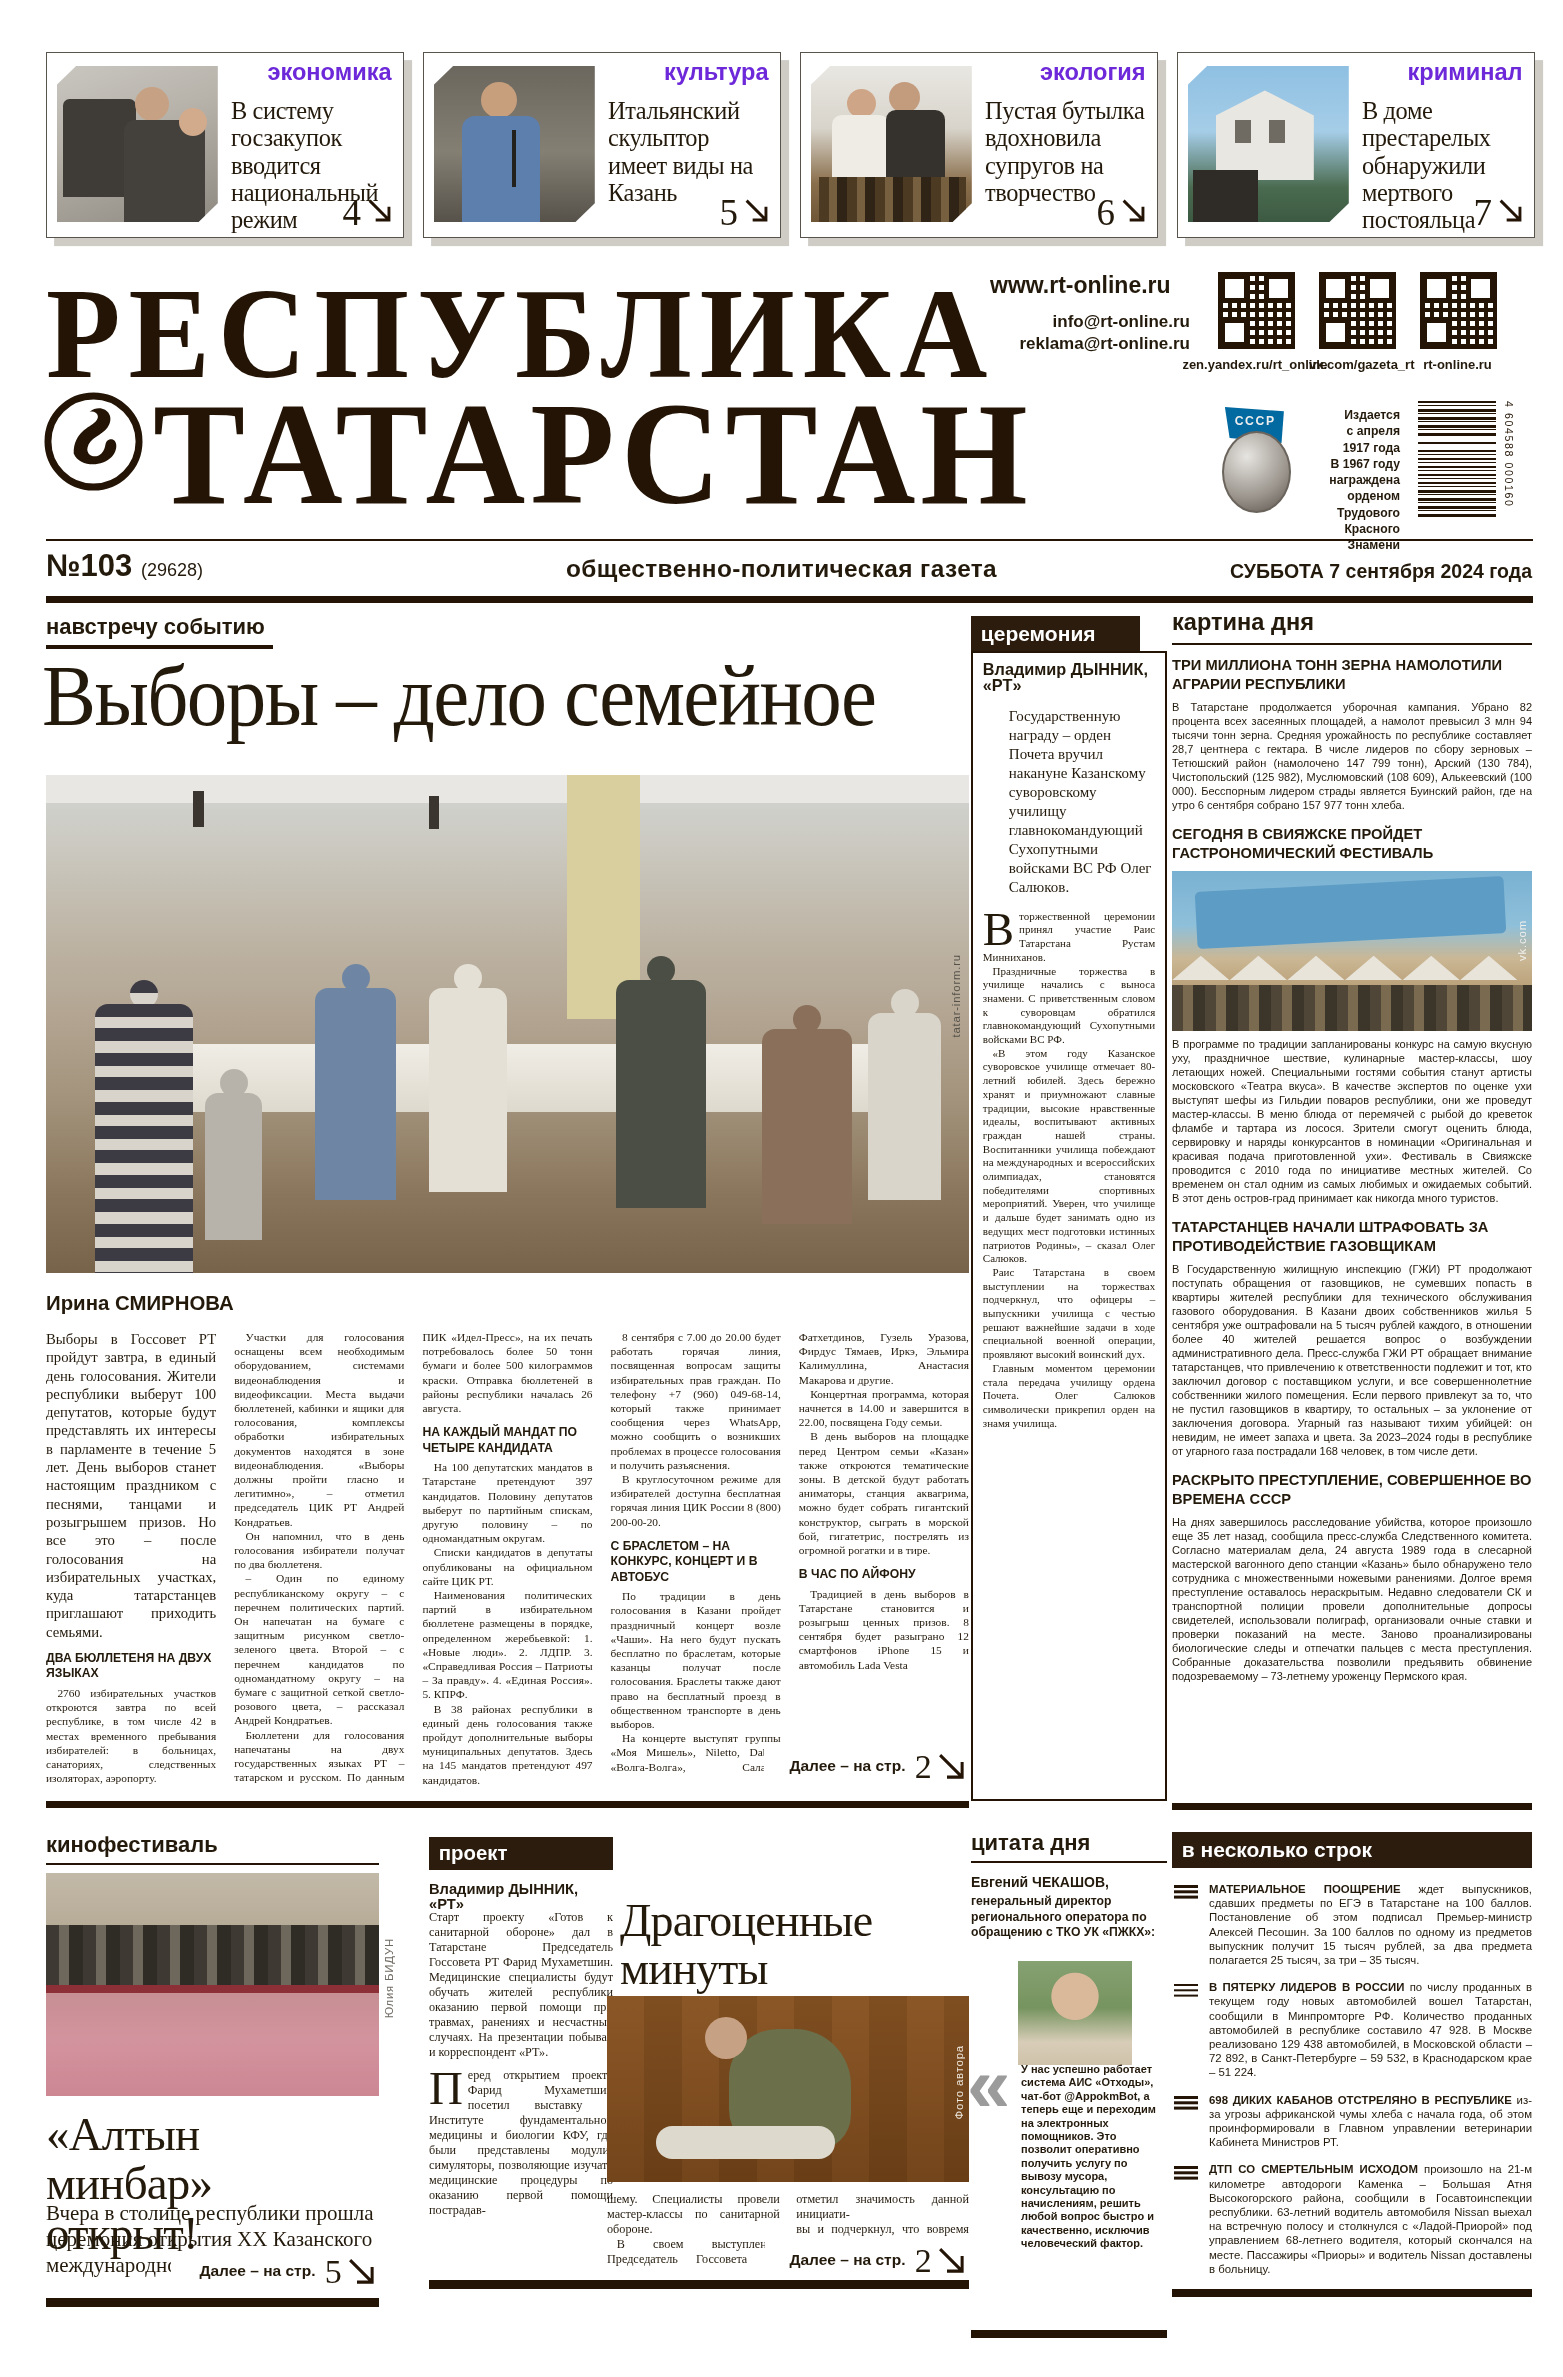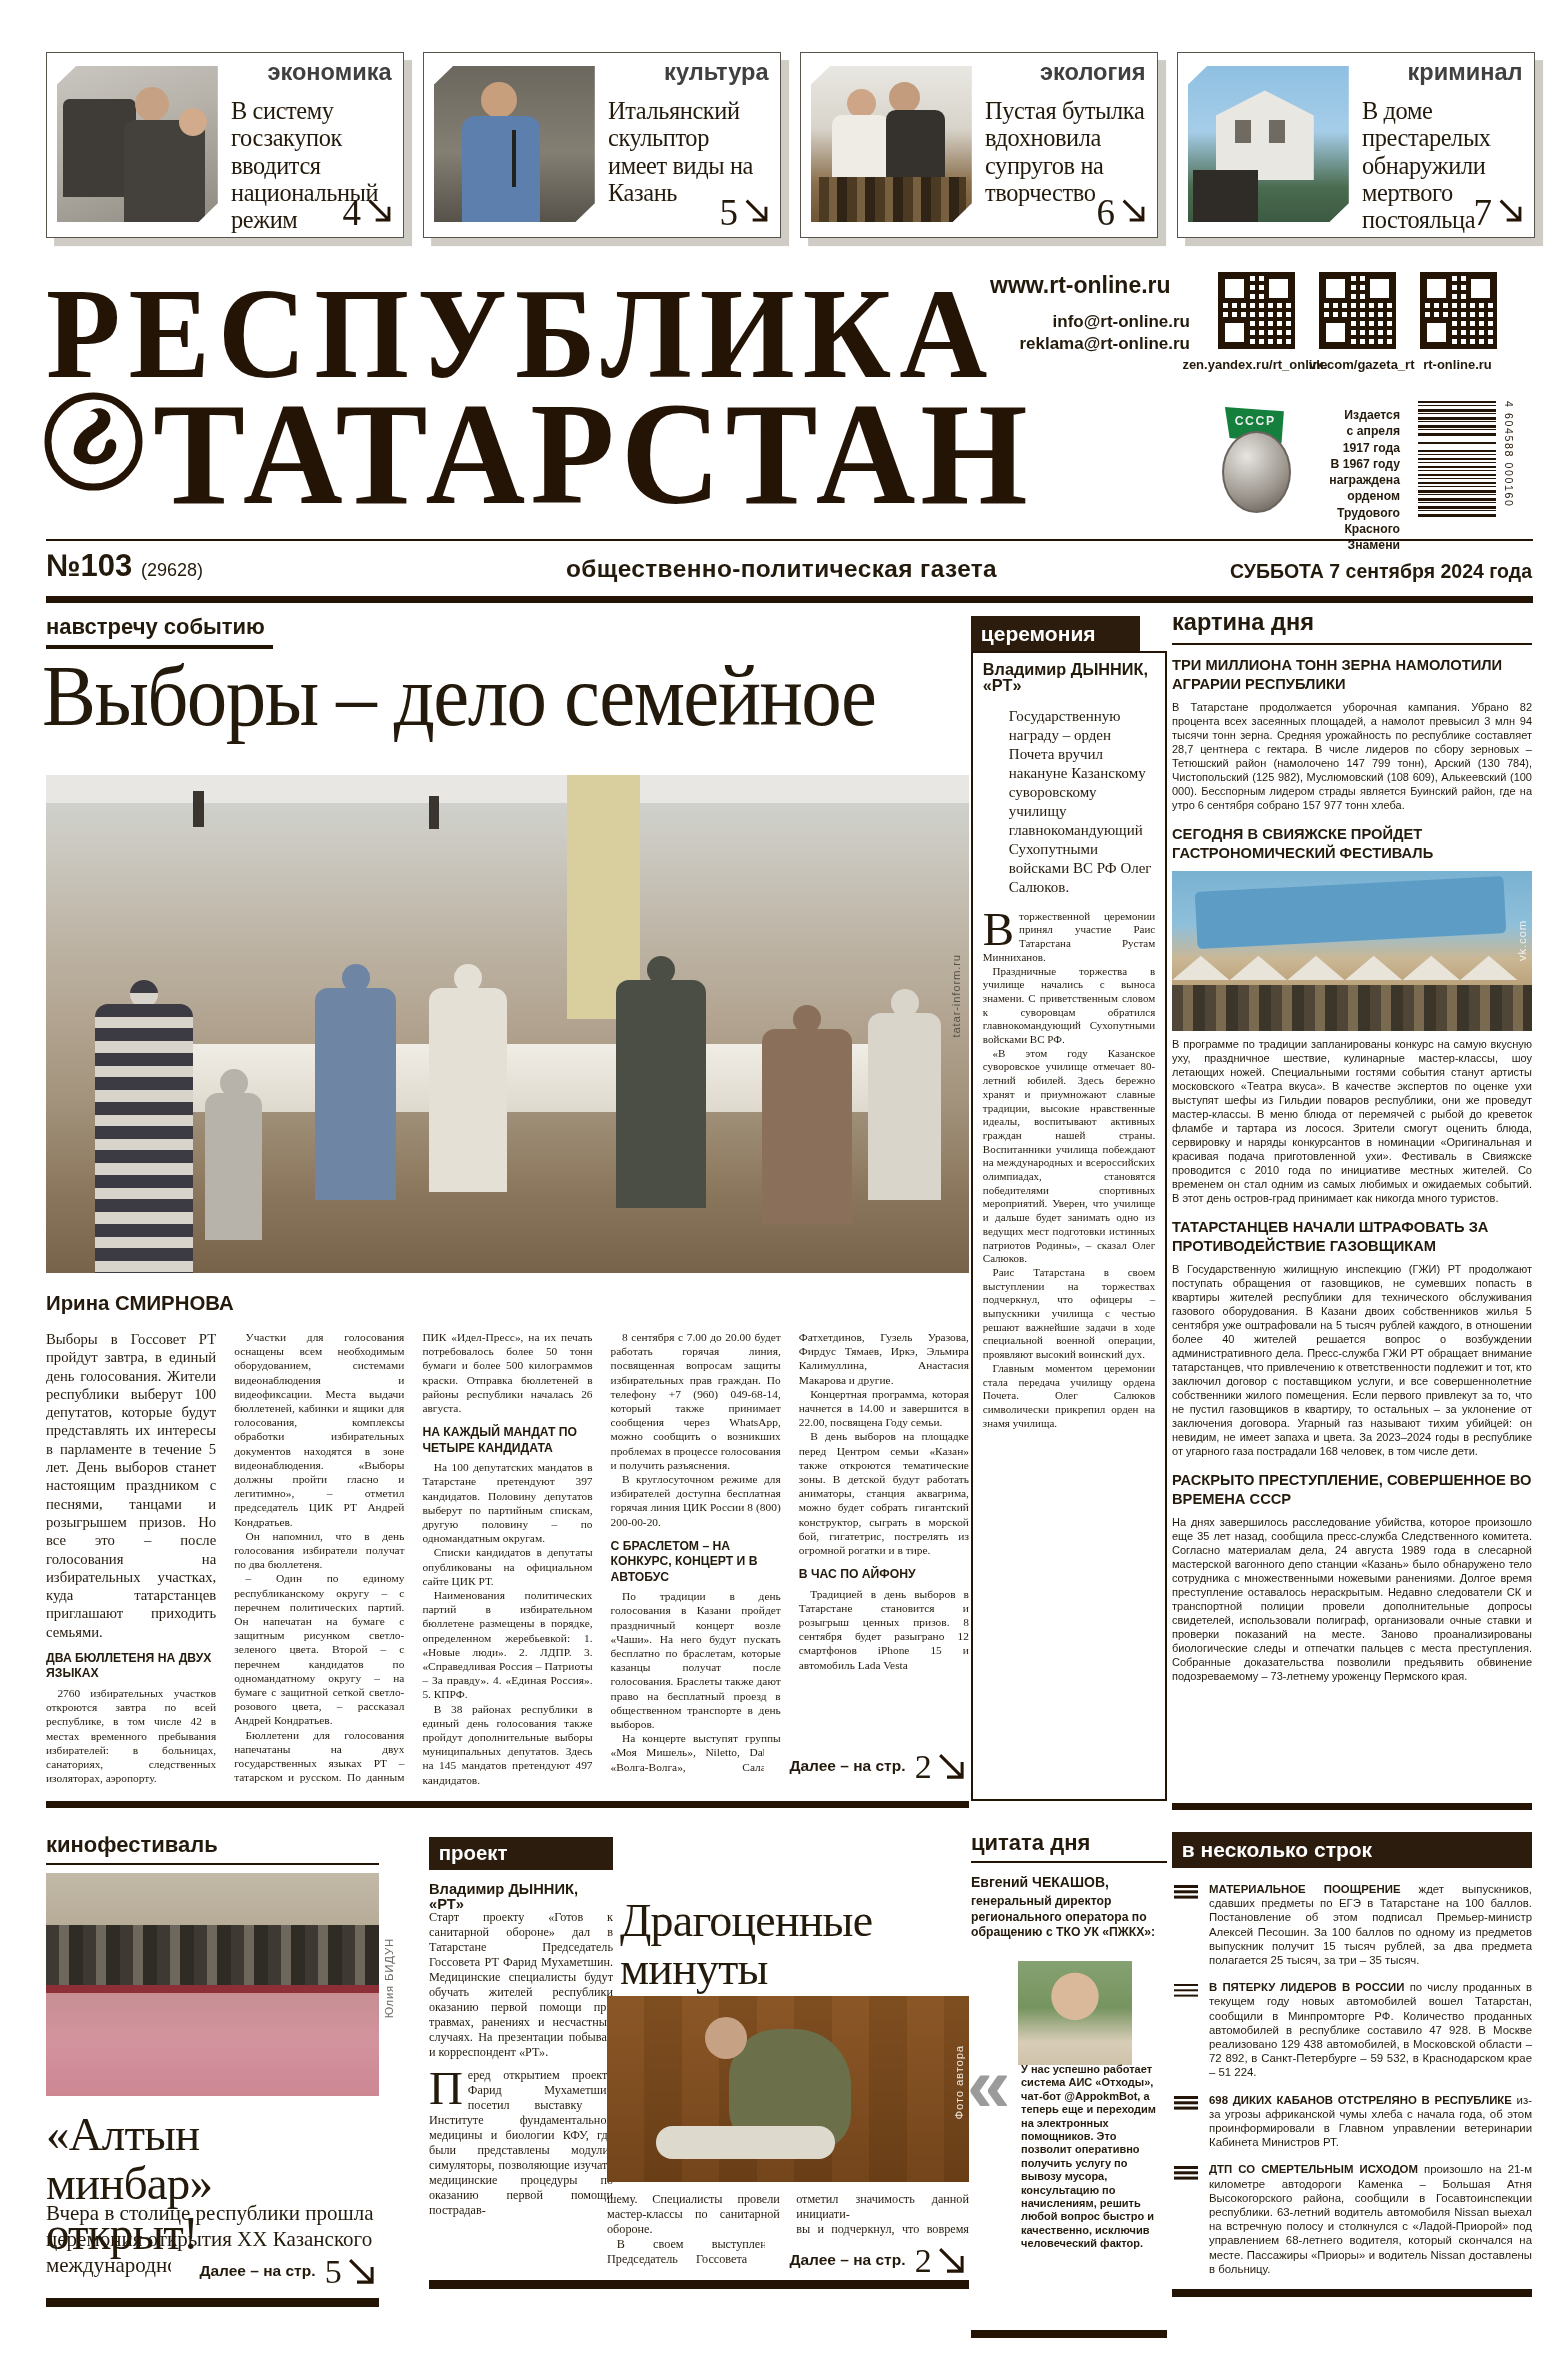--- a/index.html
+++ b/index.html
@@ -5,41 +5,41 @@
   html,body{margin:0;padding:0;background:#e9e7e2;}
   .page{position:relative;width:1563px;height:2377px;background:#ffffff;overflow:hidden;
         color:#241a0c;font-family:"Liberation Serif",serif;}
   .abs{position:absolute;}
 
   
   .tz{position:absolute;top:52px;width:356px;height:184px;background:#fff;border:1.6px solid #59544b;
       box-shadow:8.1px 8.1px 0 #cfccc6;}
   .tz .ph{position:absolute;left:9.8px;top:13px;width:161px;height:156px;
       clip-path:polygon(12% 0,100% 0,100% 88%,88% 100%,0 100%,0 12%);}
-  .tz .rub{position:absolute;top:8.1px;right:11.4px;font:700 23.6px/1 "Liberation Sans",sans-serif;color:#404040;}
+  .tz .rub{position:absolute;top:8.1px;right:11.4px;font:700 23.6px/1 "Liberation Sans",sans-serif;color:#6d28d9;}
   .tz .ttl{position:absolute;left:184px;top:44px;width:163px;font:400 24.4px/1.12 "Liberation Serif",serif;letter-spacing:-0.4px;}
   .tz .pg{position:absolute;right:42px;bottom:6.5px;font:400 37px/1 "Liberation Serif",serif;}
   .jmparrow{display:inline-block;vertical-align:middle;}
 
   
   .logo1{left:46px;top:269px;font:700 122px/1 "Liberation Serif",serif;letter-spacing:8.1px;color:#241405;
          transform:scaleY(1.06);transform-origin:left top;}
   .logo2{left:153px;top:381px;font:700 138px/1 "Liberation Serif",serif;letter-spacing:4.9px;color:#241405;
          transform:scaleY(1.06);transform-origin:left top;}
   .mh-site{left:990px;top:274px;font:700 23px/1 "Liberation Sans",sans-serif;}
   .mh-mail{left:990px;top:311px;width:200px;text-align:right;font:700 17px/22px "Liberation Sans",sans-serif;}
   .qr{position:absolute;top:272px;width:75px;height:75px;border:1.6px solid #241405;
       background:
         repeating-linear-gradient(0deg,#241405 0 4.1px,transparent 4.1px 9px),
         repeating-linear-gradient(90deg,#241405 0 4.1px,#fff 4.1px 9px);}
   .qr i{position:absolute;width:19.5px;height:19.5px;background:#fff;border:4.1px solid #241405;}
   .qr i.tl{left:1.6px;top:1.6px}.qr i.tr{right:1.6px;top:1.6px}.qr i.bl{left:1.6px;bottom:1.6px}
   .qr-lab{position:absolute;top:358px;font:700 13px/1 "Liberation Sans",sans-serif;text-align:center;}
   .medal{position:absolute;left:1220px;top:407px;width:68px;height:107px;}
-  .medal .flag{position:absolute;left:4.9px;top:0;width:59px;height:36px;background:#15803d;
+  .medal .flag{position:absolute;left:4.9px;top:0;width:59px;height:36px;background:#0369a1;
         clip-path:polygon(0 0,100% 12%,96% 100%,8% 86%);}
   .medal .flag span{position:absolute;left:9.8px;top:8.1px;font:700 12.2px/1 "Liberation Sans",sans-serif;color:#eee;letter-spacing:1.6px;}
   .medal .disc{position:absolute;left:1.6px;top:24.4px;width:65px;height:78px;border-radius:50%;
         background:radial-gradient(circle at 35% 30%,#e7e5e1,#9a948c 60%,#57514a);border:2.4px solid #6a645c;}
   .mh-hist{left:1296px;top:407px;width:104px;text-align:right;font:700 12.2px/16.3px "Liberation Sans",sans-serif;white-space:pre-line;}
   .barcode{left:1418px;top:401px;width:78px;height:122px;
         background:repeating-linear-gradient(to bottom,#241405 0 2.4px,#fff 2.4px 4.1px,#241405 4.1px 4.9px,#fff 4.9px 8.1px);}
   .barcode span{position:absolute;right:-18px;top:0;height:122px;writing-mode:vertical-rl;
         font:400 10.6px/1 "Liberation Sans",sans-serif;letter-spacing:1.6px;color:#241405;}
 

